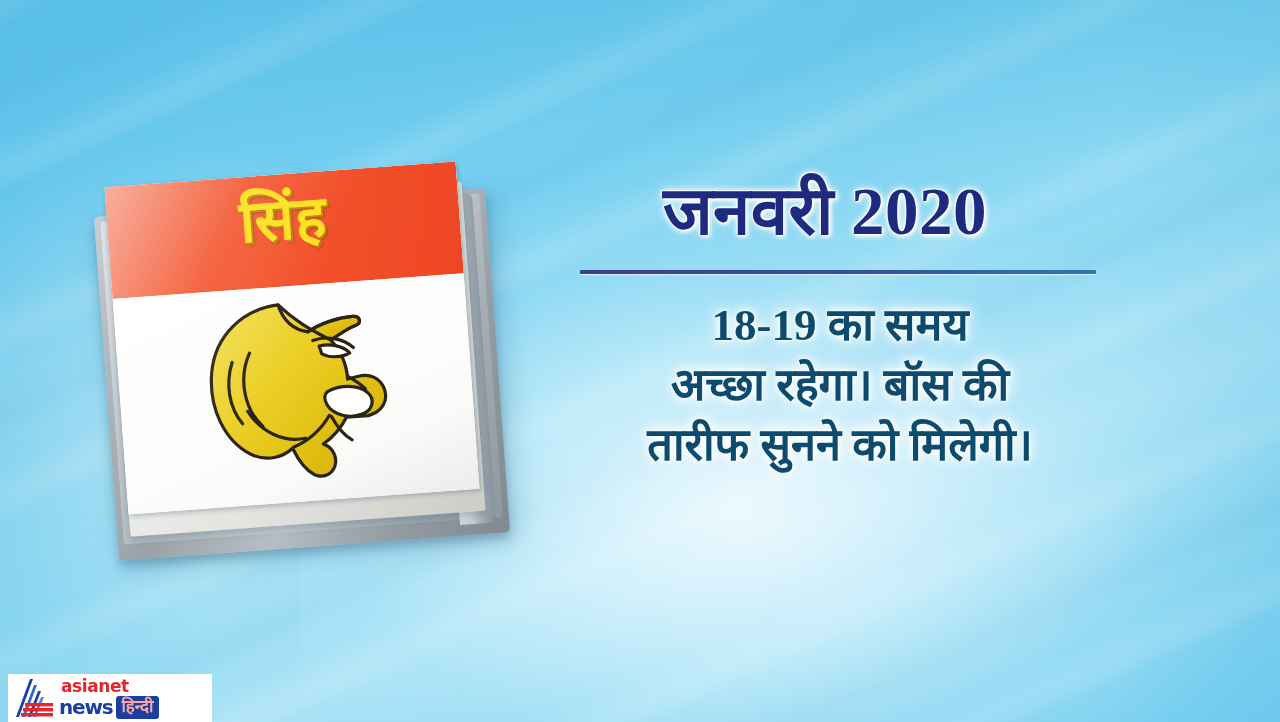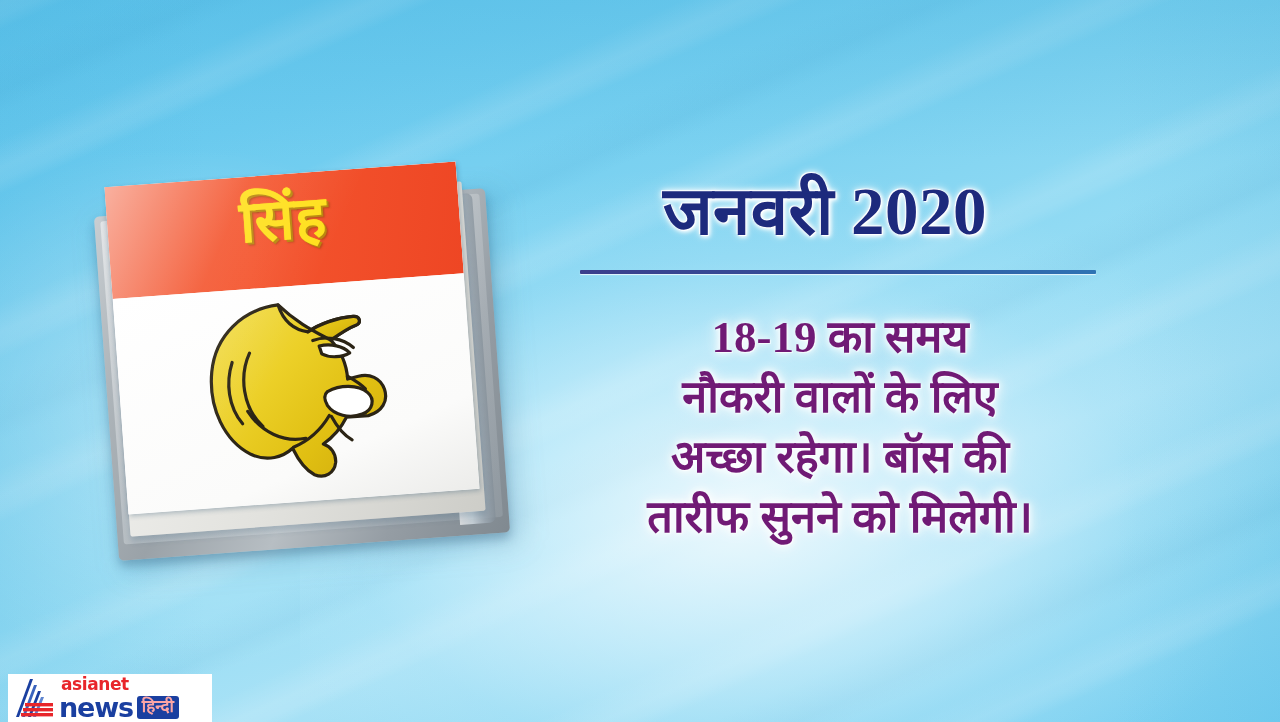--- a/index.html
+++ b/index.html
@@ -264,28 +264,28 @@
     top: 270px;
     width: 516px;
     height: 4px;
     background: linear-gradient(to right, #3b3f8c 0%, #31529c 55%, #2f74b4 100%);
     box-shadow: 0 1px 1px rgba(255,255,255,0.75);
     border-radius: 1px;
   }
   #prediction {
     position: absolute;
     left: 540px;
-    top: 308px;
+    top: 296px;
     width: 600px;
     text-align: center;
     font-family: "Liberation Serif", "DejaVu Serif", serif;
     font-weight: 700;
     font-size: 45px;
     line-height: 1.33;
-    color: #701a75;
+    color: #0c4a6e;
     text-shadow:
       0 0 6px #ffffff,
       0 0 12px #ffffff,
       0 0 18px rgba(255,255,255,0.85),
       1px 1px 0 rgba(255,255,255,0.7);
   }
   #prediction .pline {
     display: block;
     white-space: nowrap;
   }
@@ -329,21 +329,21 @@
     margin-left: 2px;
     margin-bottom: 1px;
   }
   .logo-row2 {
     display: flex;
     align-items: center;
   }
   .logo-news {
     font-family: "DejaVu Sans", "Liberation Sans", sans-serif;
     font-weight: 700;
-    font-size: 27px;
+    font-size: 20px;
     color: #1a3fa0;
     letter-spacing: -1.2px;
   }
   .logo-hindi {
     margin-left: 4px;
     background: #1a3fa0;
     color: #fca5a5;
     font-family: "Liberation Sans", "DejaVu Sans", sans-serif;
     font-weight: 700;
     font-size: 17px;
@@ -434,21 +434,20 @@
       <div class="sheet-gloss"></div>
     </div>
   </div>
 
   <div id="headline">जनवरी 2020</div>
 
   <div id="headline-divider"></div>
 
   <div id="prediction">
     <span class="pline">18-19 का समय</span>
-    <span class="pline">नौकरी वालों के लिए</span>
     <span class="pline">अच्छा रहेगा। बॉस की</span>
     <span class="pline">तारीफ सुनने को मिलेगी।</span>
   </div>
 
   <div id="logo">
     <div id="logo-mark">
       <svg viewBox="0 0 46 42" width="46" height="42" aria-hidden="true">
         <g>
           <path d="M22 2 L8 40 L5 40 L19 2 Z" fill="#1a3fa0"></path>
           <path d="M26 8 L14 40 L11 40 L23 8 Z" fill="#3a63bd"></path>

